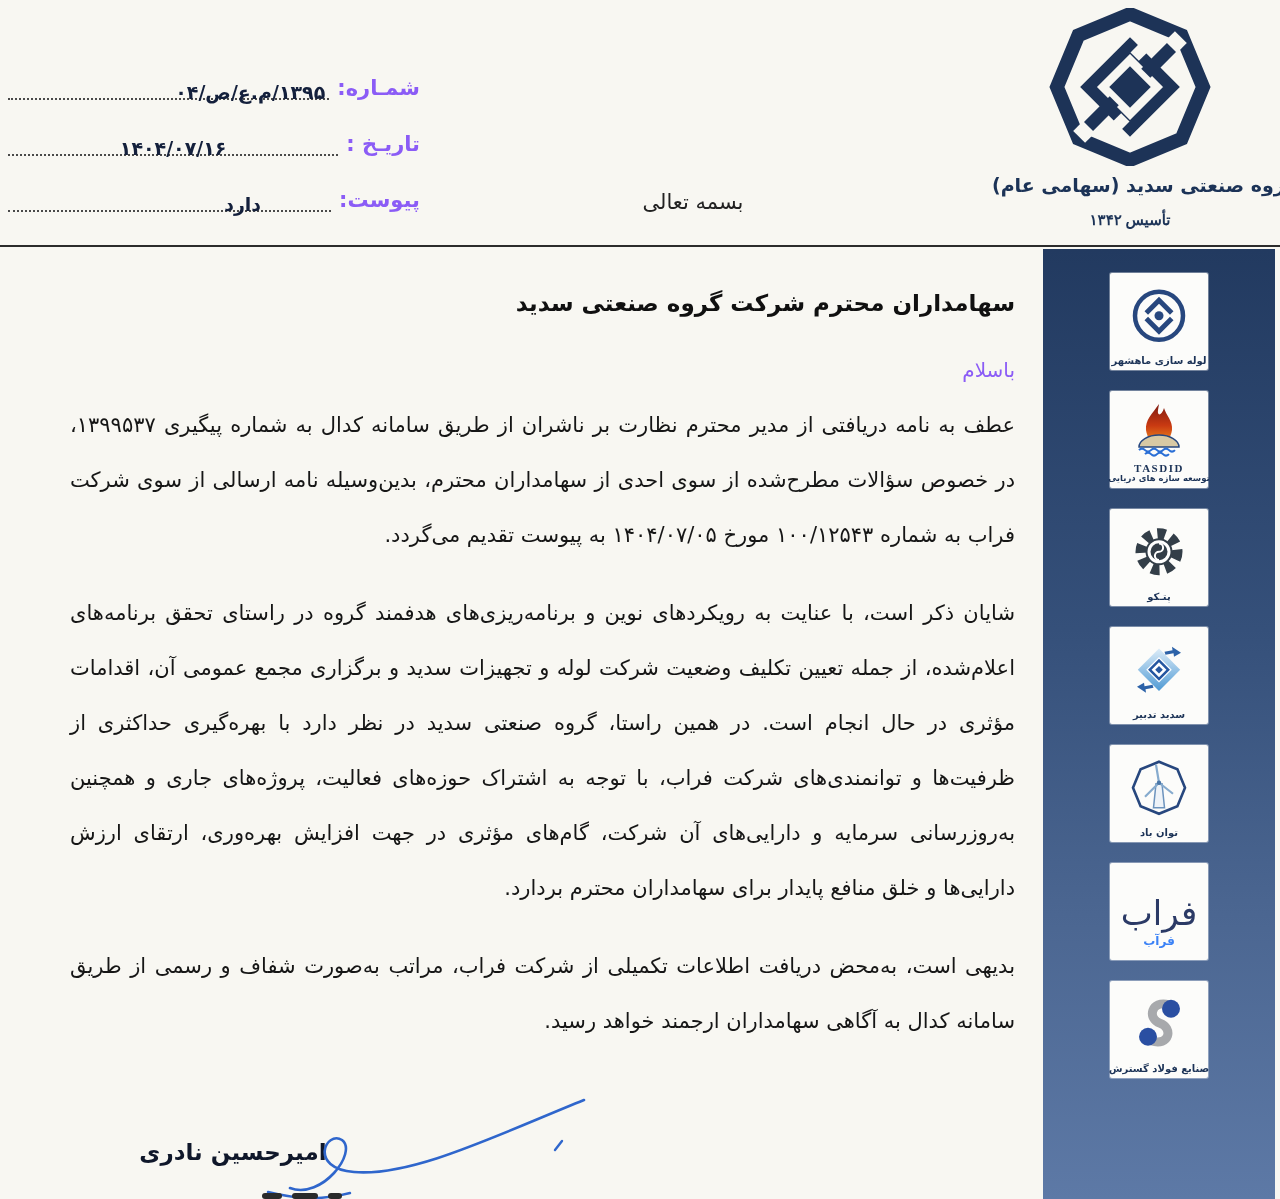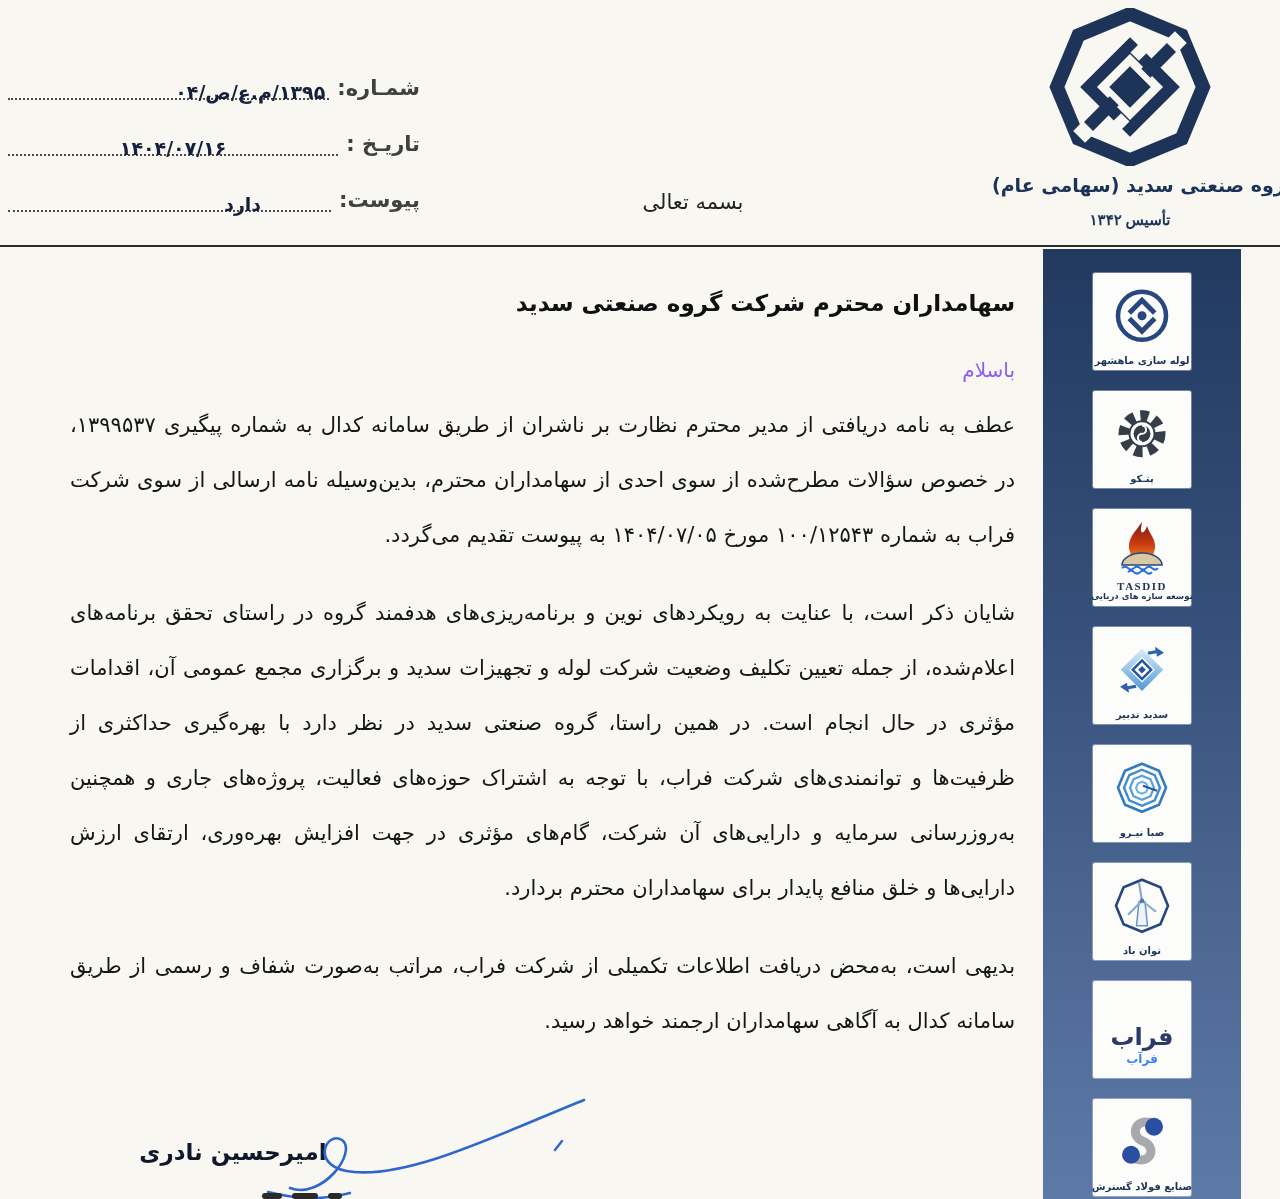--- a/index.html
+++ b/index.html
@@ -3,53 +3,53 @@
 <meta charset="utf-8">
 <style>
   html,body{margin:0;padding:0;}
   .page{
     position:relative; width:1280px; height:1199px; overflow:hidden;
     background:#f8f7f2; font-family:"DejaVu Sans", sans-serif; color:#161616;
   }
   
   .hdr-fields{position:absolute; top:56px; left:8px; width:412px; direction:rtl;}
   .field-row{display:flex; align-items:flex-end; height:44px; margin-bottom:12px;}
-  .field-label{font-weight:bold; font-size:21px; color:#404040; margin-left:8px; white-space:nowrap;}
+  .field-label{font-weight:bold; font-size:21px; color:#8b5cf6; margin-left:8px; white-space:nowrap;}
   .leader{flex:1; border-bottom:2px dotted #4a4a4a; position:relative; height:34px;
           display:flex; align-items:flex-end;}
   .field-value{font-weight:bold; font-size:19px; color:#14203c; position:relative; top:5px; white-space:nowrap;}
   .v-start{justify-content:flex-start;}
   .v-start .field-value{margin-right:4px;}
   .v-center{justify-content:center;}
   .v-mid{justify-content:flex-start;}
   .v-mid .field-value{margin-right:70px;}
   
   .basmala{position:absolute; top:190px; left:588px; width:210px; text-align:center;
            font-size:21px; color:#222;}
   
   .brand{position:absolute; top:8px; left:992px; width:276px; text-align:center;}
   .brand-name{margin-top:4px; font-weight:bold; font-size:19px; color:#1c3357; white-space:nowrap;}
   .brand-est{margin-top:15px; font-weight:bold; font-size:15px; color:#1c3357;font-family:Liberation Serif, serif;}
   
   .divider{position:absolute; top:245px; left:0; width:1280px; height:2px; background:#2c2c2c;}
   
-  .sidebar{position:absolute; top:249px; left:1043px; width:198px; height:950px;
+  .sidebar{position:absolute; top:249px; left:1043px; width:232px; height:950px;
            background:linear-gradient(180deg,#223a60 0%,#35507a 40%,#4b6691 70%,#5d79a6 100%);
            display:flex; flex-direction:column; align-items:center; gap:21px;
            padding-top:24px; box-sizing:border-box;}
   .tile{width:98px; height:97px; background:#fcfcfa; border-radius:2px; flex:0 0 auto;
         display:flex; flex-direction:column; align-items:center; justify-content:flex-end;
         padding:4px 3px 4px; box-sizing:border-box; box-shadow:0 0 0 1px rgba(255,255,255,.35);}
   .tile-icon{flex:1 1 auto; min-height:0;}
   .tile-caption{font-weight:bold; font-size:10px; line-height:1.15; color:#1c3357;
                 text-align:center; direction:rtl; white-space:nowrap;}
   .caption-sm{font-size:8.5px;}
   .tasdid-word{font-family:"Liberation Serif", serif; font-weight:bold; font-size:11px;
                letter-spacing:1.5px; color:#1c3357; line-height:1;}
-  .farab-word{font-weight:bold; font-size:24px; line-height:1.05; color:#2b3a66; direction:rtl;}
+  .farab-word{font-weight:normal; font-size:34px; line-height:1.05; color:#2b3a66; direction:rtl;}
   .farab-caption{font-weight:bold; font-size:12px; color:#3b82f6; margin-top:2px; margin-bottom:8px; direction:rtl;}
   
   .body-block{position:absolute; top:290px; left:70px; width:945px; direction:rtl;}
   .recipient{font-weight:bold; font-size:23px; color:#101010; margin-bottom:42px;}
   .salutation{font-size:20px; color:#8b5cf6; margin-bottom:16px;}
   .body-block p{font-size:21px; line-height:55px; text-align:justify; margin:0 0 23px 0; color:#161616;}
   
   .signer-name{position:absolute; top:1139px; left:128px; width:210px; text-align:center;
                font-weight:bold; font-size:23px; color:#0f172a; direction:rtl;}
   .scribble{position:absolute; top:1080px; left:262px;}
@@ -112,75 +112,65 @@
         <g transform="rotate(45 30 30)" stroke="#27477e" stroke-width="5" fill="none">
           <path d="M19,37 L19,19 L37,19"></path>
           <path d="M41,23 L41,41 L23,41"></path>
         </g>
         <circle cx="30" cy="30" r="4.5" fill="#27477e"></circle>
       </svg>
       <div class="tile-caption">لوله سازی ماهشهر</div>
     </div>
 
     <div class="tile">
-      <svg class="tile-icon" width="60" height="60" viewBox="0 0 60 60">
-        <circle cx="30" cy="30" r="17" fill="none" stroke="#333e48" stroke-width="13" stroke-dasharray="7.5 5.5"></circle>
-        <circle cx="30" cy="30" r="12.5" fill="#ffffff" stroke="#333e48" stroke-width="2"></circle>
-        <circle cx="30" cy="30" r="8.5" fill="#333e48"></circle>
-        <path d="M30,21.8 a4.1,4.1 0 0 1 0,8.2 a4.1,4.1 0 0 0 0,8.2" fill="none" stroke="#ffffff" stroke-width="2"></path>
-      </svg>
-      <div class="tile-caption">پتـکو</div>
-    </div>
-
-    <div class="tile">
       <svg class="tile-icon" width="60" height="50" viewBox="0 0 60 54">
         <defs>
           <linearGradient id="fg" x1="0" y1="0" x2="0" y2="1">
             <stop offset="0" stop-color="#7e1b12"></stop>
             <stop offset="0.55" stop-color="#c93a12"></stop>
             <stop offset="1" stop-color="#ef8b1e"></stop>
           </linearGradient>
         </defs>
         <path d="M30,2 C23,12 16,18 17,28 C18,36 23,41 30,41 C37,41 42,36 43,28 C44,19 37,13 35,6 C33,13 28,15 29,8 Z" fill="url(#fg)"></path>
         <path d="M10,45 A20,12 0 0 1 50,45 Z" fill="#d8c9a4" stroke="#27477e" stroke-width="1.5"></path>
         <path d="M10,48 q3,-3 6,0 t6,0 t6,0 t6,0 t6,0 t6,0" fill="none" stroke="#2a6fd6" stroke-width="2"></path>
         <path d="M16,52 q3,-3 6,0 t6,0 t6,0 t6,0" fill="none" stroke="#2a6fd6" stroke-width="2"></path>
       </svg>
       <div class="tasdid-word">TASDID</div>
       <div class="tile-caption caption-sm">توسعه سازه های دریایی</div>
     </div>
 
     <div class="tile">
       <svg class="tile-icon" width="60" height="60" viewBox="0 0 60 60">
+        <circle cx="30" cy="30" r="17" fill="none" stroke="#333e48" stroke-width="13" stroke-dasharray="7.5 5.5"></circle>
+        <circle cx="30" cy="30" r="12.5" fill="#ffffff" stroke="#333e48" stroke-width="2"></circle>
+        <circle cx="30" cy="30" r="8.5" fill="#333e48"></circle>
+        <path d="M30,21.8 a4.1,4.1 0 0 1 0,8.2 a4.1,4.1 0 0 0 0,8.2" fill="none" stroke="#ffffff" stroke-width="2"></path>
+      </svg>
+      <div class="tile-caption">پتـکو</div>
+    </div>
+
+    <div class="tile">
+      <svg class="tile-icon" width="60" height="60" viewBox="0 0 60 60">
         <defs>
           <linearGradient id="stg" x1="0" y1="0" x2="1" y2="1">
             <stop offset="0" stop-color="#dcecf8"></stop>
             <stop offset="1" stop-color="#4f9ad4"></stop>
           </linearGradient>
         </defs>
         <rect x="15" y="15" width="30" height="30" transform="rotate(45 30 30)" fill="url(#stg)"></rect>
         <rect x="21" y="21" width="18" height="18" transform="rotate(45 30 30)" fill="#ffffff"></rect>
         <rect x="23.5" y="23.5" width="13" height="13" transform="rotate(45 30 30)" fill="none" stroke="#2456a0" stroke-width="2.5"></rect>
         <rect x="27.3" y="27.3" width="5.4" height="5.4" transform="rotate(45 30 30)" fill="#2456a0"></rect>
         <path d="M52,13 l-9,-6 0.5,3.5 -8,1.5 1,3 8,-1.5 0.5,3.5 z" fill="#2c62a8"></path>
         <path d="M8,47 l9,6 -0.5,-3.5 8,-1.5 -1,-3 -8,1.5 -0.5,-3.5 z" fill="#2c62a8"></path>
       </svg>
       <div class="tile-caption">سدید تدبیر</div>
     </div>
 
-    <div class="tile">
-      <svg class="tile-icon" width="60" height="60" viewBox="0 0 60 60">
-        <path d="M30,6 L47,13 L54,30 L47,47 L30,54 L13,47 L6,30 L13,13 Z" fill="none" stroke="#2f7cc0" stroke-width="2.6"></path>
-        <path d="M30,12 L42.7,17.3 L48,30 L42.7,42.7 L30,48 L17.3,42.7 L12,30 L17.3,17.3 Z" fill="none" stroke="#3f8ccc" stroke-width="2.4"></path>
-        <path d="M30,18 L38.5,21.5 L42,30 L38.5,38.5 L30,42 L21.5,38.5 L18,30 L21.5,21.5 Z" fill="none" stroke="#57a0d8" stroke-width="2.2"></path>
-        <path d="M30,24 L34.2,25.8 L36,30 L34.2,34.2 L30,36 L25.8,34.2 L24,30 L25.8,25.8 Z" fill="none" stroke="#6fb2e2" stroke-width="2"></path>
-        <path d="M31,28 L45,33" stroke="#2456a0" stroke-width="2"></path>
-      </svg>
-      <div class="tile-caption">صبا نیـرو</div>
-    </div>
 
     <div class="tile">
       <svg class="tile-icon" width="60" height="60" viewBox="0 0 60 60">
         <path d="M30,4 L48.4,11.6 L56,30 L48.4,48.4 L30,56 L11.6,48.4 L4,30 L11.6,11.6 Z" fill="none" stroke="#27477e" stroke-width="2.6"></path>
         <path d="M27,26 L33,26 L35.5,50 L24.5,50 Z" fill="#eef3f8" stroke="#6c93bd" stroke-width="1.5"></path>
         <path d="M30,25 L16,39 M30,25 L44,36 M30,25 L27,7" fill="none" stroke="#86abce" stroke-width="2.2"></path>
         <circle cx="30" cy="25" r="2.2" fill="#4a77a8"></circle>
       </svg>
       <div class="tile-caption">توان باد</div>
     </div>

